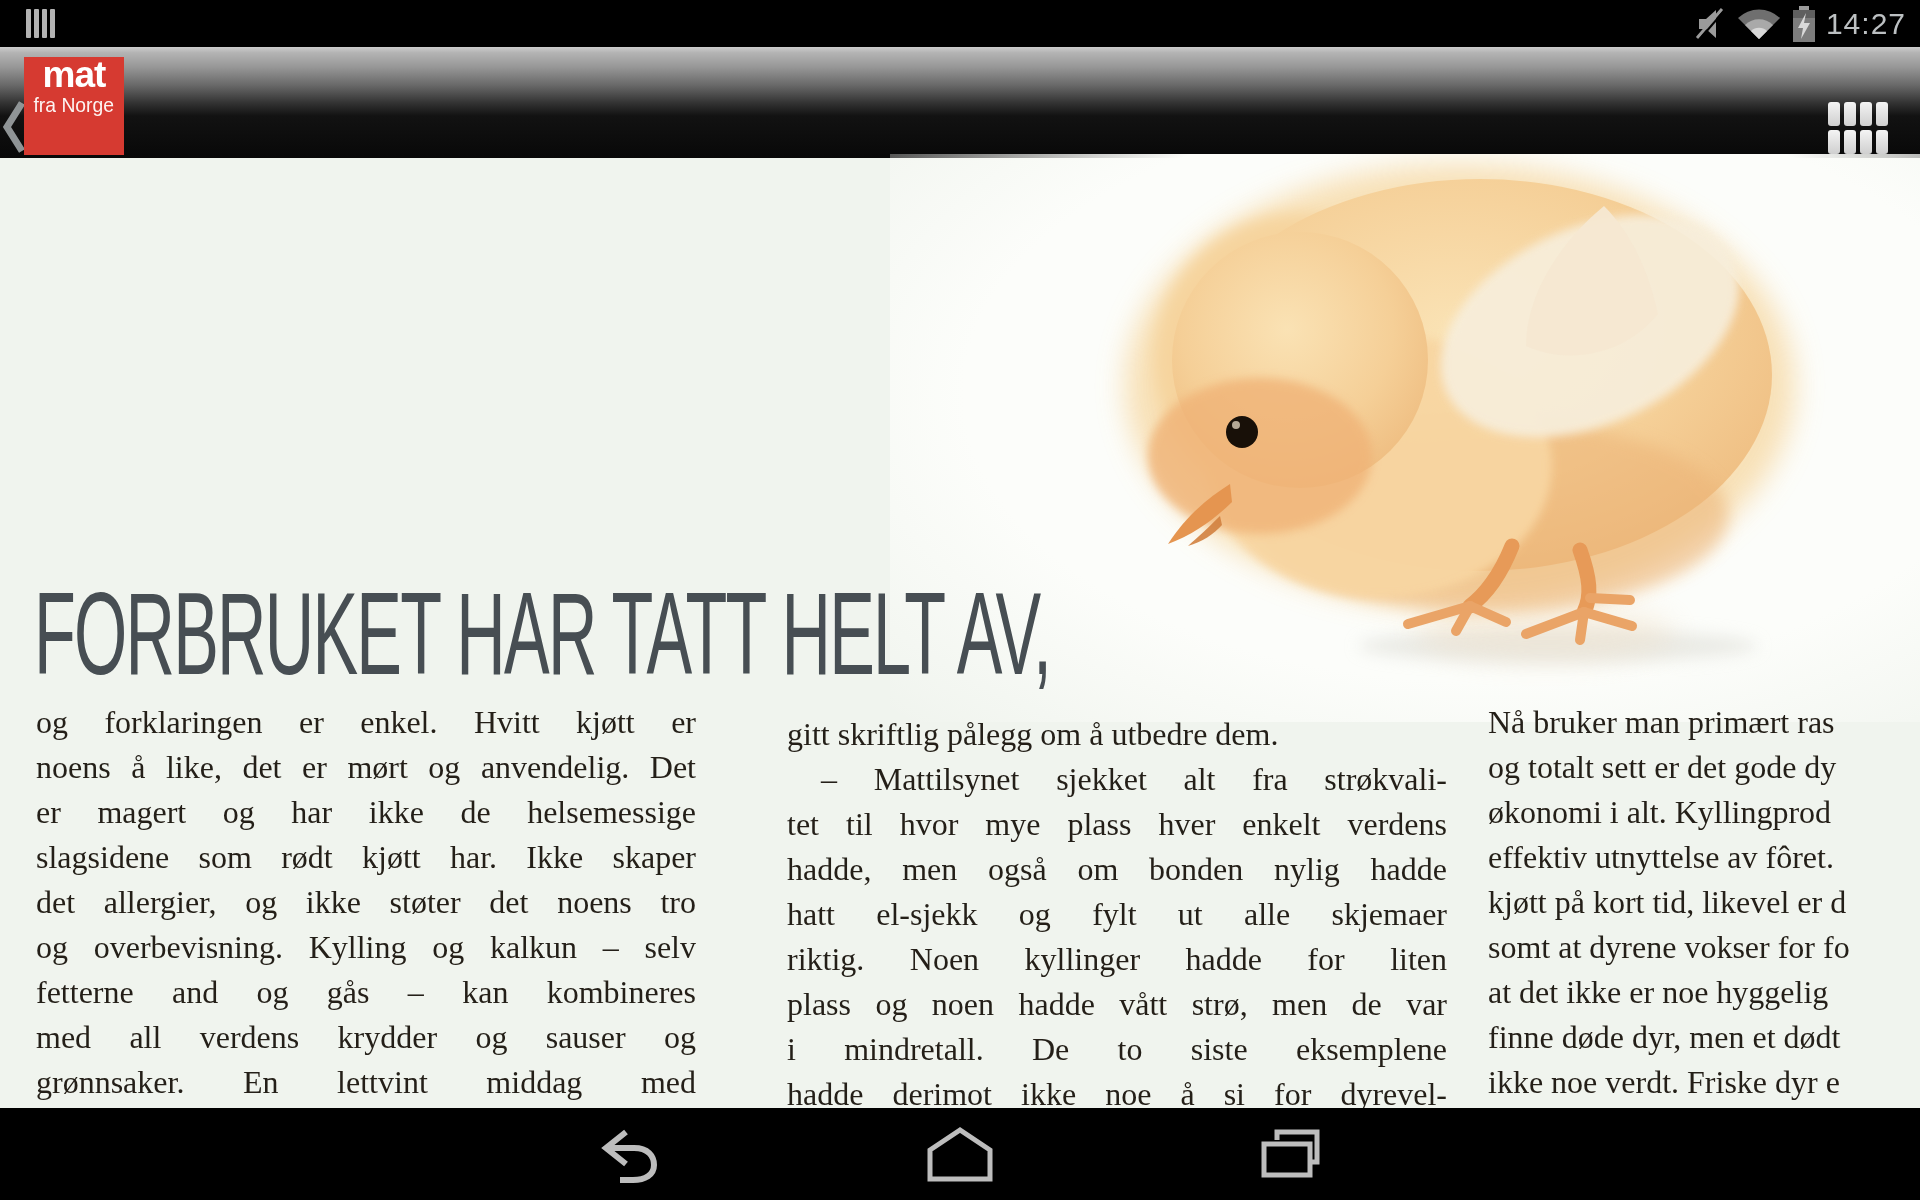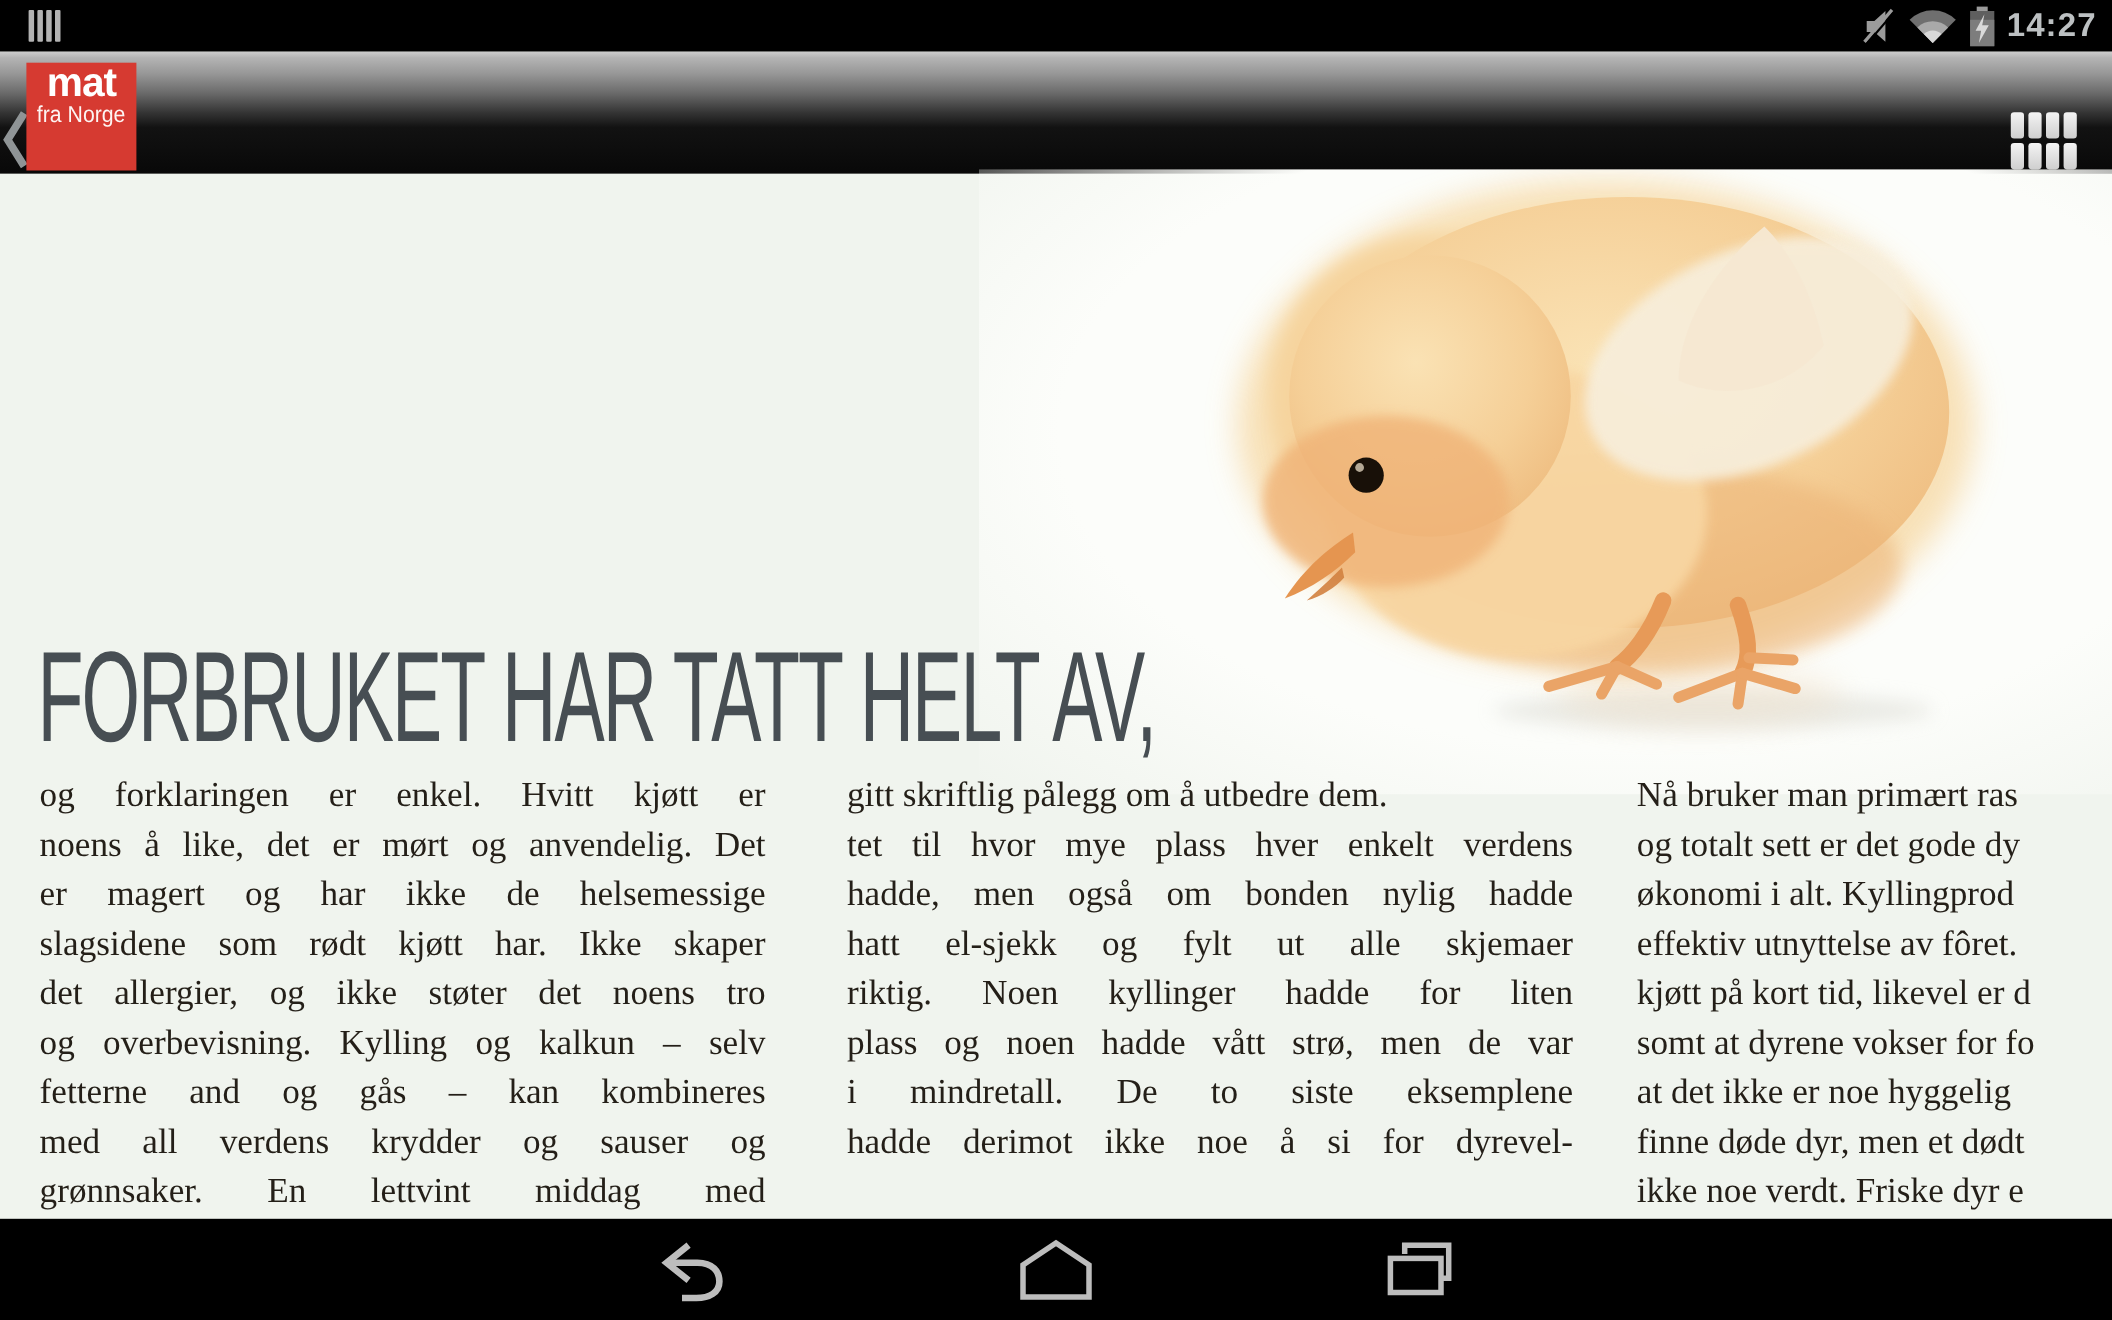--- a/index.html
+++ b/index.html
@@ -3,21 +3,21 @@
 <meta charset="utf-8">
 <style>
   html,body{margin:0;padding:0;background:#000;}
   #screen{position:relative;width:1920px;height:1200px;overflow:hidden;
           background:#f0f4ee;font-family:"Liberation Sans",sans-serif;}
 
   
   #status-bar{position:absolute;left:0;top:0;width:1920px;height:47px;background:#000;}
   #notif-icon{position:absolute;left:26px;top:9px;display:flex;gap:3px;}
   #notif-icon span{display:block;width:5px;height:29px;background:#b3b3b3;border-radius:1px;}
-  #status-right{position:absolute;right:14px;top:0;height:47px;display:flex;align-items:center;gap:9px;font-weight:bold;}
+  #status-right{position:absolute;right:14px;top:0;height:47px;display:flex;align-items:center;gap:9px;}
   #clock{color:#bcc0c2;font-size:30px;letter-spacing:1px;line-height:47px;}
 
   
   #app-bar{position:absolute;left:0;top:47px;width:1920px;height:111px;
     background:linear-gradient(180deg,#cdcdcd 0%,#b4b4b4 5%,#979797 18%,#6a6a6a 34%,#343434 50%,#121212 62%,#080808 100%);}
   #back-chevron{position:absolute;left:2px;top:52px;}
   #logo{position:absolute;left:24px;top:10px;width:100px;height:98px;background:#d63a31;
         display:flex;flex-direction:column;align-items:center;cursor:pointer;}
   #logo .l1{color:#fff;font-weight:bold;font-size:37px;line-height:36px;letter-spacing:-1px;}
   #logo .l2{color:#fdf4f2;font-size:21px;line-height:23px;transform:scaleX(.92);}
@@ -29,21 +29,21 @@
   #content{position:absolute;left:0;top:158px;width:1756px;height:1042px;background:#f0f4ee;}
   #photo{position:absolute;left:890px;top:-4px;width:1030px;height:568px;
          background:radial-gradient(ellipse at 58% 42%, #fcfdfa 62%, rgba(252,253,250,0) 99%);}
   #photo svg{position:absolute;left:0;top:0;}
   #headline{position:absolute;left:34px;top:420px;white-space:nowrap;
             font-size:117px;line-height:112px;letter-spacing:-3px;color:#474e53;
             transform:scaleX(.585);transform-origin:0 0;}
   .col{position:absolute;top:542px;width:660px;color:#241f18;
        font-family:"Liberation Serif",serif;font-size:32px;line-height:45px;}
   #col-1{left:36px;}
-  #col-2{left:770px;}
+  #col-2{left:787px;margin-top:12px;}
   #col-3{left:1488px;width:700px;}
   .line{height:45px;overflow:hidden;text-align:left;}
   .line.j{text-align:justify;text-align-last:justify;}
   .line.ind{text-indent:34px;}
   #col-3 .line{white-space:nowrap;}
 
   
   #nav-bar{position:absolute;left:0;top:1108px;width:1920px;height:92px;background:#000;}
   .nav-btn{position:absolute;top:0;width:120px;height:92px;display:flex;align-items:center;justify-content:center;}
   #nav-back{left:570px;} #nav-home{left:900px;} #nav-recents{left:1230px;}
@@ -168,20 +168,21 @@
         <div class="line j">er magert og har ikke de helsemessige</div>
         <div class="line j">slagsidene som rødt kjøtt har. Ikke skaper</div>
         <div class="line j">det allergier, og ikke støter det noens tro</div>
         <div class="line j">og overbevisning. Kylling og kalkun – selv</div>
         <div class="line j">fetterne and og gås – kan kombineres</div>
         <div class="line j">med all verdens krydder og sauser og</div>
         <div class="line j">grønnsaker. En lettvint middag med</div>
       </div>
     <div class="col" id="col-2">
         <div class="line">gitt skriftlig pålegg om å utbedre dem.</div>
+        <div class="line j ind">– Mattilsynet sjekket alt fra strøkvali-</div>
         <div class="line j">tet til hvor mye plass hver enkelt verdens</div>
         <div class="line j">hadde, men også om bonden nylig hadde</div>
         <div class="line j">hatt el-sjekk og fylt ut alle skjemaer</div>
         <div class="line j">riktig. Noen kyllinger hadde for liten</div>
         <div class="line j">plass og noen hadde vått strø, men de var</div>
         <div class="line j">i mindretall. De to siste eksemplene</div>
         <div class="line j">hadde derimot ikke noe å si for dyrevel-</div>
       </div>
     <div class="col" id="col-3">
         <div class="line">Nå bruker man primært ras</div>

